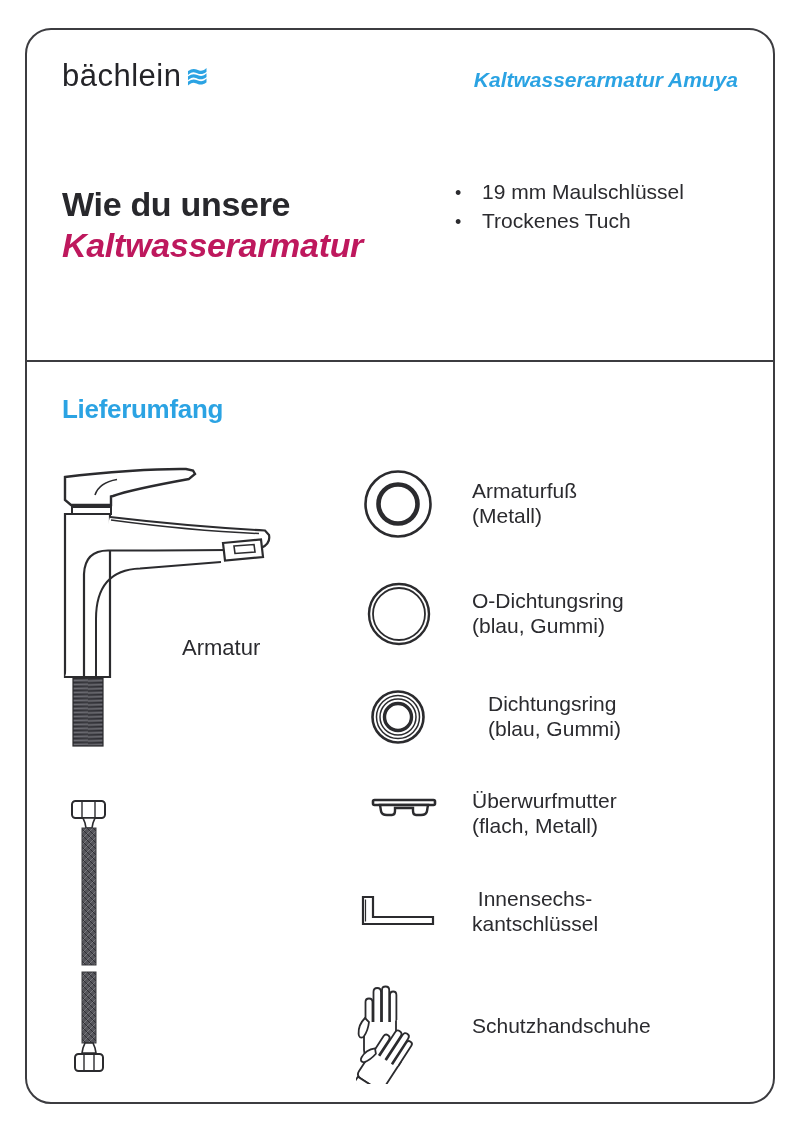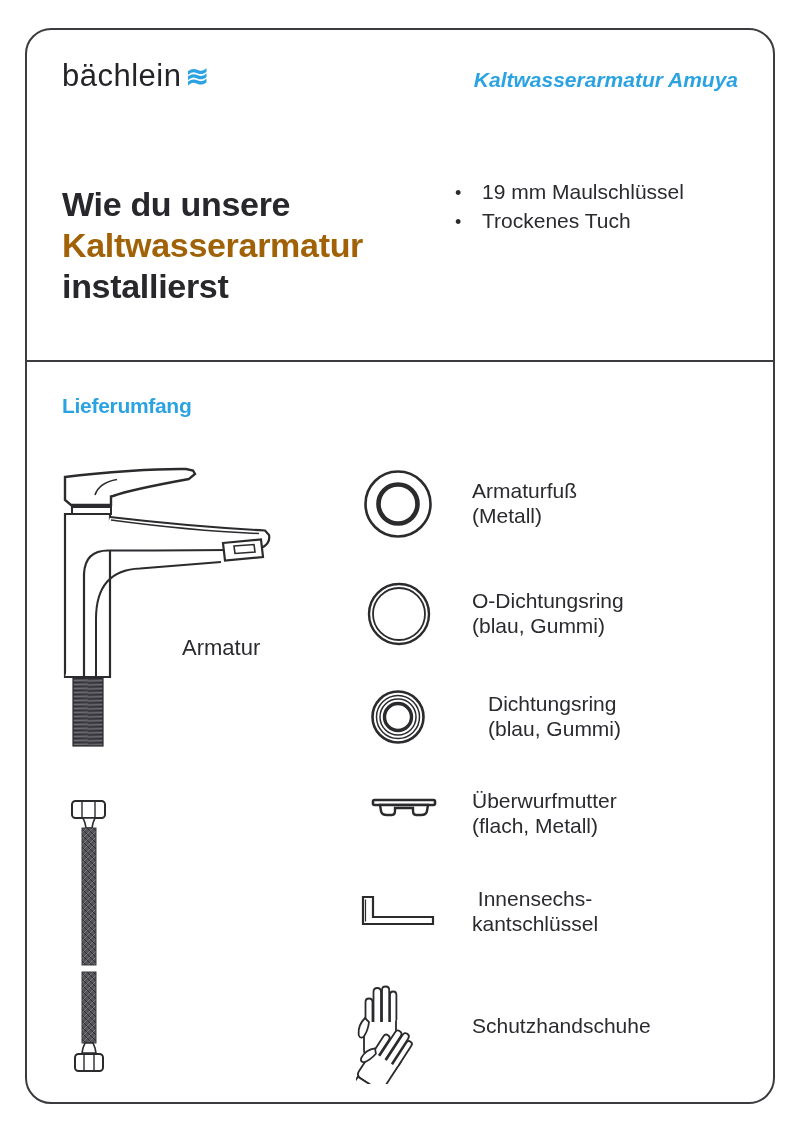--- a/index.html
+++ b/index.html
@@ -21,49 +21,48 @@
   
   .brand { left:62px; top:58px; font-size:31px; font-weight:500; letter-spacing:0.5px; color:#242428; }
   .brand-wave { color:#2BA3E3; font-size:28px; margin-left:4px; font-weight:700; }
   .product-name {
     right:62px; top:68px; font-size:21px; font-weight:700; font-style:italic;
     color:#2BA3E3; text-align:right;
   }
 
   
   .title { left:62px; top:184px; font-size:34px; font-weight:700; line-height:41px; color:#28282c; letter-spacing:-0.3px; }
-  .title .accent { color:#a16207; }
+  .title .accent { color:#be185d;font-style:italic; }
   .tools { left:455px; top:178px; width:290px; }
   .tools-heading { font-size:21px; font-weight:700; color:#28282c; margin-bottom:7px; }
   .tool-row { display:flex; font-size:21px; line-height:28px; color:#2b2b2f; }
   .tool-bullet { width:27px; font-size:18px; padding-top:1px; }
 
   
-  .section-heading { left:62px; top:394px; font-size:21px; font-weight:700; color:#2BA3E3; letter-spacing:-0.3px; }
+  .section-heading { left:62px; top:394px; font-size:26px; font-weight:700; color:#2BA3E3; letter-spacing:-0.3px; }
   .illu-label { font-size:22px; color:#2b2b2f; line-height:29px; }
   .part-label { font-size:21px; line-height:25px; color:#2b2b2f; }
   svg { display:block; }
   .ln { stroke:#2b2b2e; fill:none; }
   .lnf { stroke:#2b2b2e; fill:#ffffff; }
 </style>
 </head>
 <body>
 
 <div class="page">
   <div class="card"></div>
 
   <div class="abs brand">
     <span>bächlein</span><span class="brand-wave">≋</span>
   </div>
   <div class="abs product-name">Kaltwasserarmatur Amuya</div>
 
   <div class="abs title">
     <div>Wie du unsere</div>
     <div class="accent">Kaltwasserarmatur</div>
-    <div>installierst</div>
   </div>
 
   <div class="abs tools">
     <div class="tool-row">
       <span class="tool-bullet">•</span>
       <span>19 mm Maulschlüssel</span>
     </div>
     <div class="tool-row">
       <span class="tool-bullet">•</span>
       <span>Trockenes Tuch</span>

